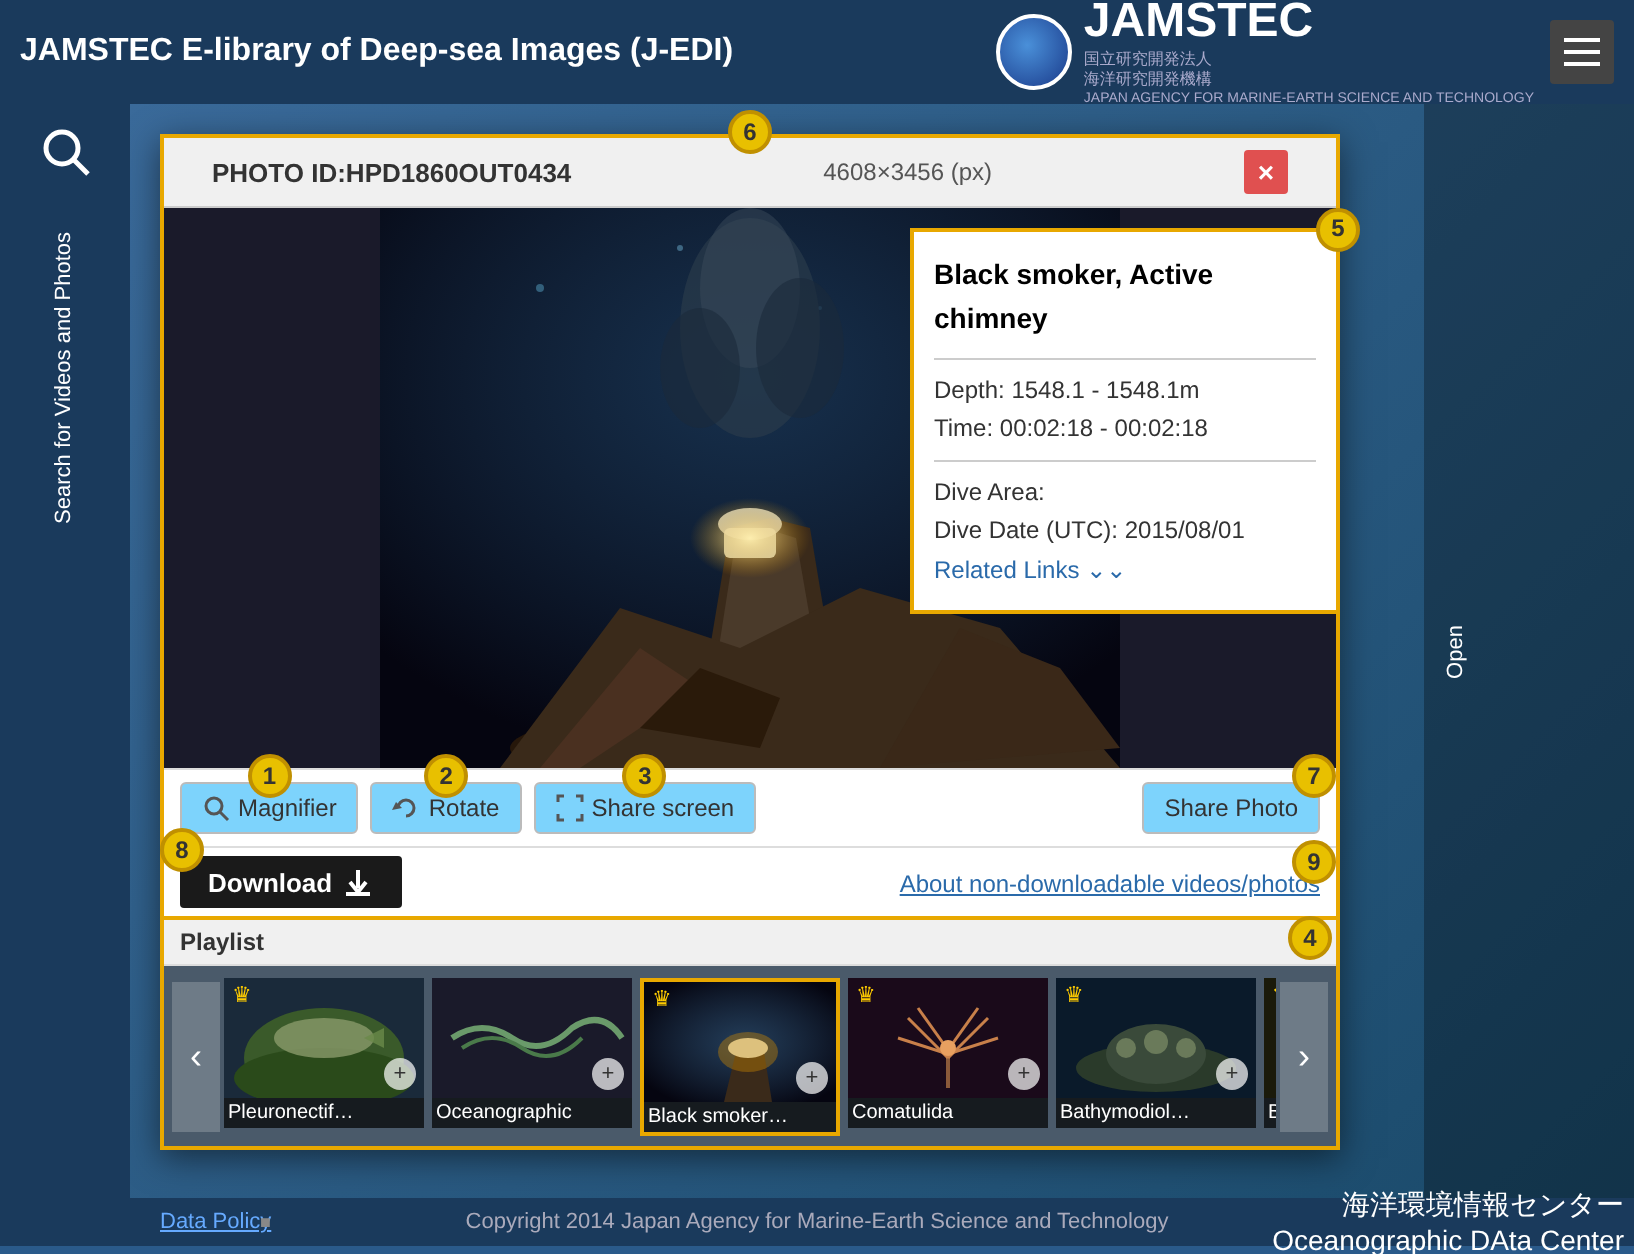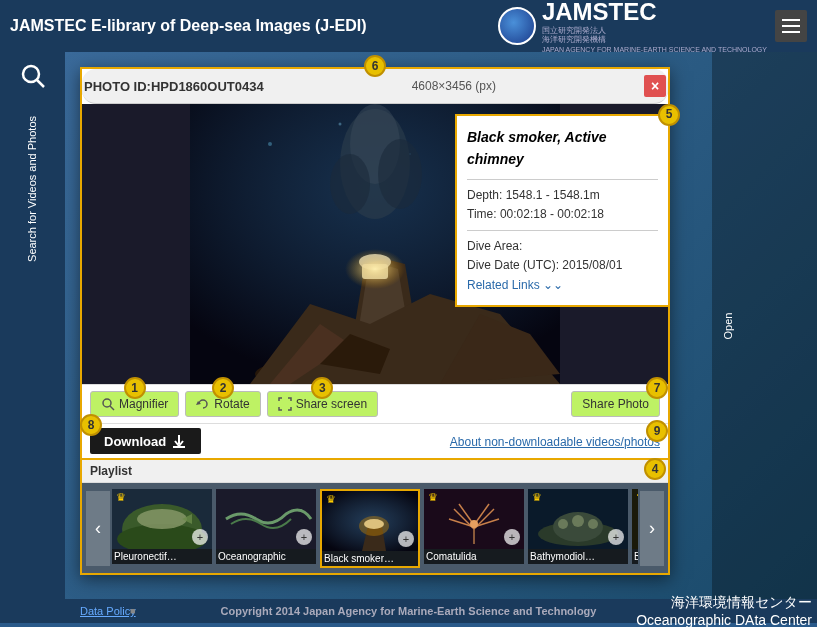--- a/index.html
+++ b/index.html
@@ -33,53 +33,52 @@
 
     
     .modal {
       position: absolute; top: 15px; left: 15px;
       width: 590px; background: white;
       border: 2px solid #e8a800;
       box-shadow: 0 4px 16px rgba(0,0,0,0.5);
       z-index: 10;
     }
     .modal-header {
-      background: #f0f0f0; padding: 6px 2px; display: flex; justify-content: space-between; align-items: center;
+      background: #f0f0f0; padding: 6px 24px; display: flex; justify-content: space-between; align-items: center;
       border-bottom: 1px solid #ccc;
-      border-radius: 14px;
     }
     .photo-id { font-size: 13px; font-weight: bold; color: #333; }
     .photo-dims { font-size: 12px; color: #555; }
     .close-btn {
       background: #e05050; color: white; border: none; width: 22px; height: 22px;
       cursor: pointer; font-size: 14px; font-weight: bold; border-radius: 2px;
       display: flex; align-items: center; justify-content: center;
     }
 
     
     .photo-area { position: relative; height: 280px; background: #1a1a2a; overflow: hidden; }
     
 
     
     .info-panel {
       position: absolute; top: 10px; right: -2px;
       width: 215px; background: white;
       border: 2px solid #e8a800;
       padding: 10px; font-size: 12px; line-height: 1.6;
     }
-    .info-title { font-size: 14px; font-weight: bold; margin-bottom: 8px; font-style: italic; }
+    .info-title { font-size: 14px; font-weight: bold; margin-bottom: 8px; }
     .info-divider { border: none; border-top: 1px solid #ccc; margin: 6px 0; }
     .info-row { color: #333; }
     .related-links { color: #2a6aaa; cursor: pointer; }
 
     
     .controls-bar { padding: 6px 8px; background: white; border-top: 1px solid #ddd; display: flex; gap: 6px; align-items: center; }
     .ctrl-btn {
       display: flex; align-items: center; gap: 4px;
-      padding: 5px 10px; border: 1px solid #bbb; background: #bef264;
+      padding: 5px 10px; border: 1px solid #bbb; background: #7dd3fc;
       cursor: pointer; font-size: 12px; border-radius: 3px; color: #333;
     }
     .share-btn { margin-left: auto; }
 
     
     .download-bar { padding: 4px 8px; background: white; border-top: 1px solid #ddd; display: flex; align-items: center; justify-content: space-between; }
     .download-btn {
       display: flex; align-items: center; gap: 5px;
       padding: 5px 14px; background: #1a1a1a; color: white;
       border: none; cursor: pointer; font-size: 13px; font-weight: bold; border-radius: 2px;
@@ -413,15 +412,15 @@
 
   </div>
 
   <div style="width:0;background:#1a3a5c;"></div>
 
 </div>
 
 <div style="height:24px;background:#1a3a5c;display:flex;align-items:center;justify-content:center;position:relative;">
   <span style="color:#6af;font-size:11px;text-decoration:underline;cursor:pointer;position:absolute;left:80px;">Data Policy</span>
   <span style="color:#888;font-size:9px;position:absolute;left:130px;">■</span>
-  <span style="color:#aab;font-size:11px;font-weight:bold;">Copyright 2014 Japan Agency for Marine-Earth Science and Technology</span>
+  <span style="color:#aab;font-size:11px;">Copyright 2014 Japan Agency for Marine-Earth Science and Technology</span>
   <span style="color:white;font-size:14px;text-align:right;position:absolute;right:5px;line-height:1.3;">海洋環境情報センター<br>Oceanographic DAta Center</span>
 </div>
 
 </body></html>

